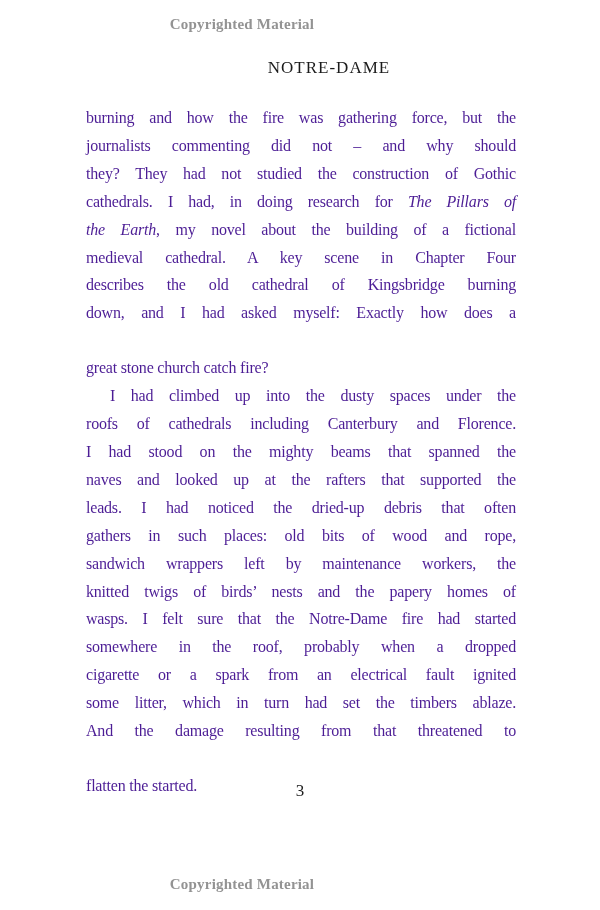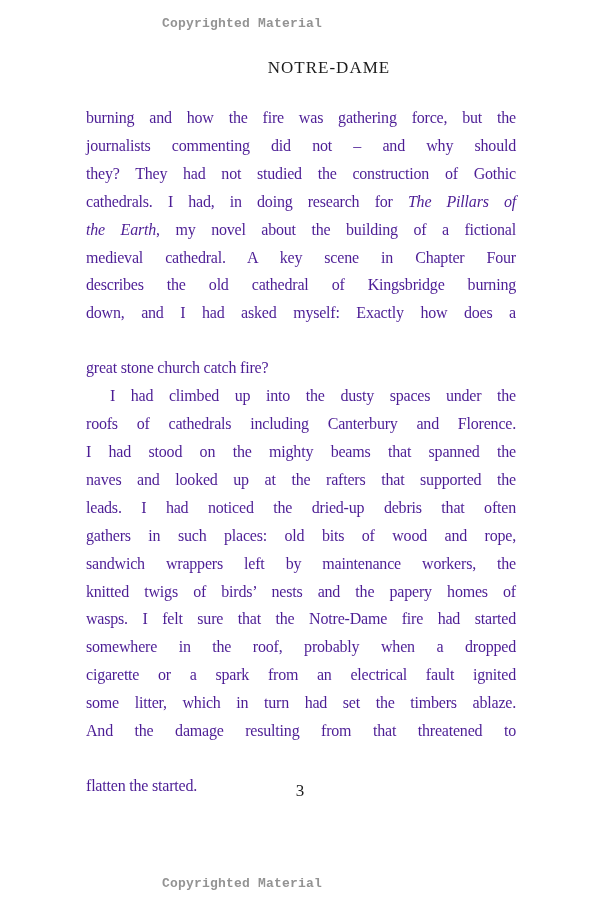--- a/index.html
+++ b/index.html
@@ -13,22 +13,22 @@
     height: 910px;
     background: #ffffff;
     overflow: hidden;
     font-family: "Liberation Serif", "DejaVu Serif", serif;
   }
   .copyright {
     position: absolute;
     left: 0;
     width: 484px;
     text-align: center;
-    font-family: Liberation Mono, monospace;
-    font-size: 13px;
+    font-family: Liberation Serif, serif;
+    font-size: 15px;
     font-weight: bold;
     color: #939393;
     letter-spacing: 0.2px;
   }
   .copyright.top { top: 16px; }
   .copyright.bottom { top: 876px; }
   .running-header {
     position: absolute;
     top: 58px;
     left: 0;

